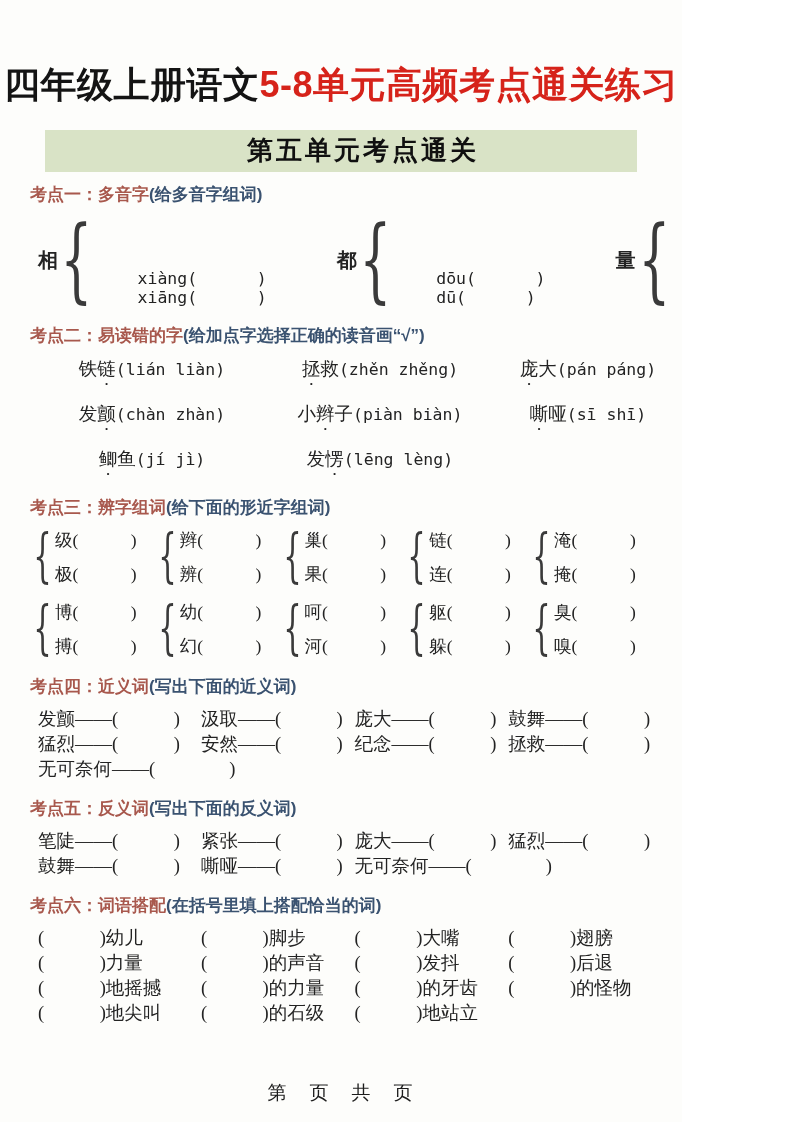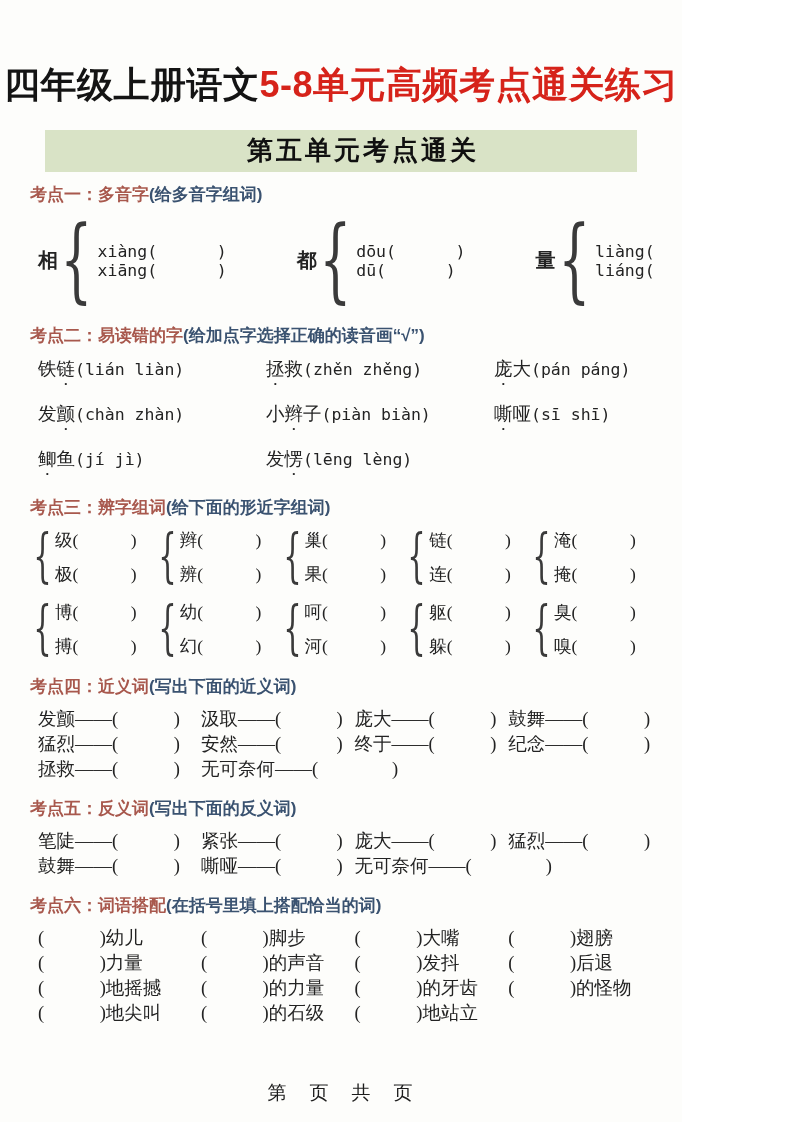--- a/index.html
+++ b/index.html
@@ -32,27 +32,27 @@
   .sec-head .s{color:var(--headnavy,#3a5270);}
 
   
   .poly{display:flex;padding:4px 0 6px 38px;gap:70px;}
   .pgroup{display:flex;align-items:center;}
   .pchar{font-size:20px;font-weight:700;margin-right:1px;}
   .brace{
     font-family:"DejaVu Serif",serif;font-size:92px;font-weight:400;color:#3a3a3a;
     line-height:.92;transform:scaleX(.55);margin:0 -8px 0 -12px;user-select:none;
   }
-  .plines{display:flex;flex-direction:column;justify-content:center;height:92px;}
+  .plines{display:flex;flex-direction:column;justify-content:flex-end;height:92px;margin-left:40px;}
   .pline{font-family:"DejaVu Sans Mono",monospace;font-size:16.5px;white-space:pre;}
 
   
   .pron{display:grid;grid-template-columns:228px 228px auto;row-gap:12px;
         padding:4px 0 6px 38px;font-size:18.5px;}
-  .pcell{white-space:pre;}
+  .pcell{white-space:pre;text-align:center;}
   .py{font-family:"DejaVu Sans Mono",monospace;font-size:16.5px;}
   .dot{
     -webkit-text-emphasis:filled dot;-webkit-text-emphasis-position:under right;
     text-emphasis:filled dot;text-emphasis-position:under right;
   }
 
   
   .pairsgrid{display:grid;grid-template-columns:repeat(5,1fr);row-gap:14px;
              padding:4px 24px 6px 34px;}
   .paircell{display:flex;align-items:center;}
@@ -204,21 +204,20 @@
 
   <section>
     <div class="sec-head"><span class="h">考点四：近义词</span><span class="s">(写出下面的近义词)</span></div>
     <div class="fillgrid">
         <span class="fillcell">发颤——(　　　)</span>
         <span class="fillcell">汲取——(　　　)</span>
         <span class="fillcell">庞大——(　　　)</span>
         <span class="fillcell">鼓舞——(　　　)</span>
         <span class="fillcell">猛烈——(　　　)</span>
         <span class="fillcell">安然——(　　　)</span>
-        <span class="fillcell">终于——(　　　)</span>
         <span class="fillcell">纪念——(　　　)</span>
         <span class="fillcell">拯救——(　　　)</span>
         <span class="fillcell" style="grid-column: span 2;">无可奈何——(　　　　)</span>
       </div>
   </section>
 
   <section>
     <div class="sec-head"><span class="h">考点五：反义词</span><span class="s">(写出下面的反义词)</span></div>
     <div class="fillgrid">
         <span class="fillcell">笔陡——(　　　)</span>

